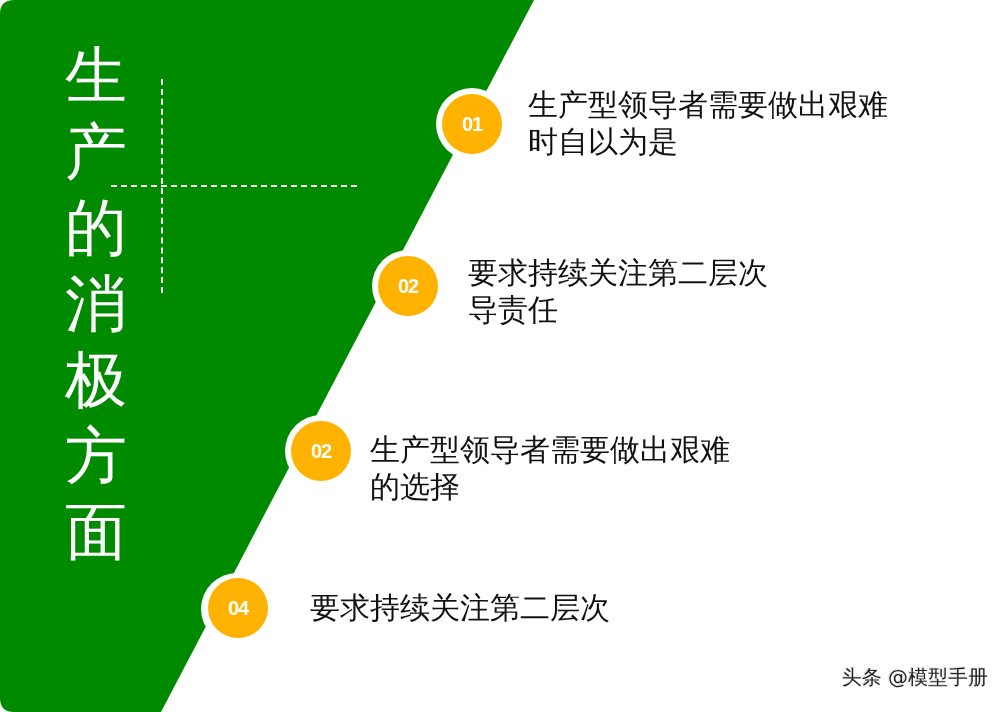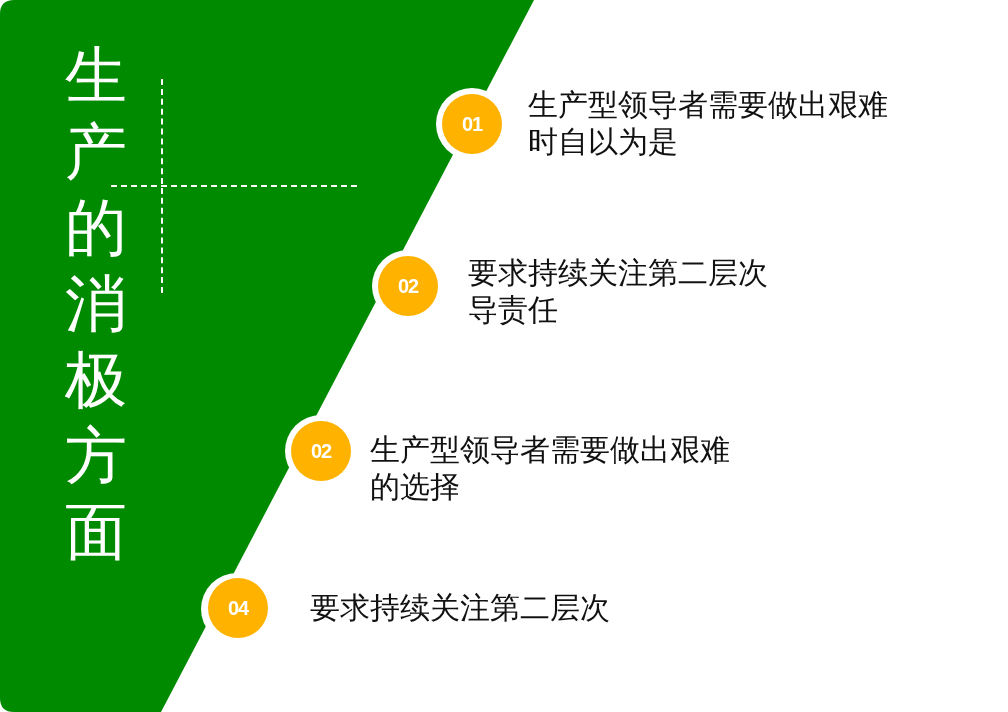--- a/index.html
+++ b/index.html
@@ -137,13 +137,14 @@
     <div class="item-text" style="left:370px; top:431px;">生产型领导者需要做出艰难
 的选择</div>
   </div>
 
   <div>
     <div class="badge-ring" style="left:201px; top:573px;"></div>
     <div class="badge" style="left:208px; top:578px;">04</div>
     <div class="item-text" style="left:310px; top:589px;">要求持续关注第二层次</div>
   </div>
 
+  <div class="watermark">头条 @模型手册</div>
 </div>
 
 </body></html>

